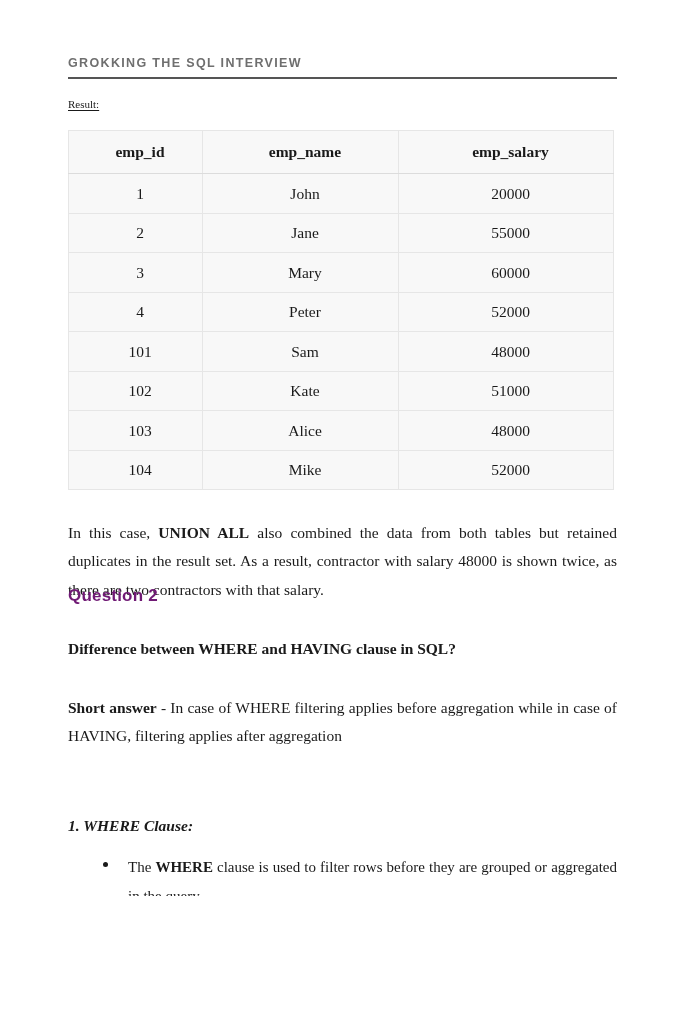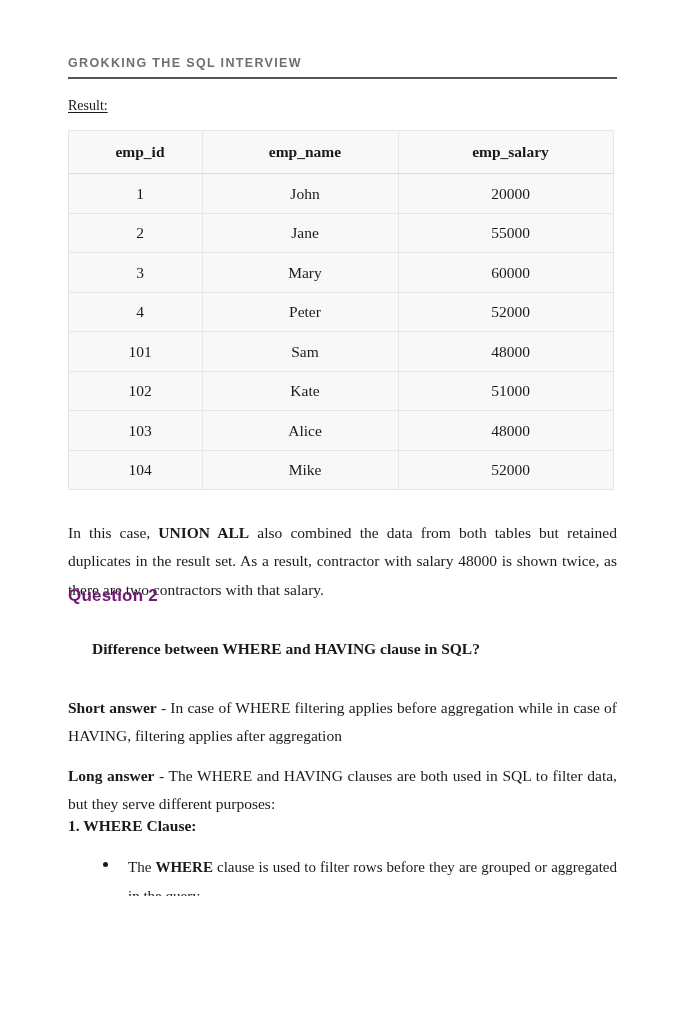--- a/index.html
+++ b/index.html
@@ -44,21 +44,21 @@
     width: 549px;
     height: 2px;
     background: #555555;
   }
 
   
   .result-label {
     position: absolute;
     top: 98px;
     left: 0;
-    font-size: 14px;
+    font-size: 11px;
     text-decoration: underline;
     text-underline-offset: 2px;
   }
 
   
   .result-table {
     position: absolute;
     top: 130px;
     left: 0;
     width: 545px;
@@ -114,30 +114,30 @@
     color: #701a75;
     letter-spacing: 0.2px;
   }
   .question-subtitle {
     position: absolute;
     left: 0;
     top: 640px;
     width: 549px;
     font-size: 15.5px;
     font-weight: bold;
-    margin-left: 24px;
   }
 
   
   .clause-heading {
     position: absolute;
     left: 0;
     top: 817px;
     font-size: 15.5px;
     font-weight: bold;
+    font-style: italic;
   }
 
   
   .bullet-row {
     position: absolute;
     left: 0;
     top: 853px;
     width: 549px;
   }
   .bullet-dot {
@@ -243,21 +243,20 @@
     </table>
 
     <p class="para p-union"><span>In this case, </span><b>UNION ALL</b><span> also combined the data from both tables but retained duplicates in the result set. As a result, contractor with salary 48000 is shown twice, as there are two contractors with that salary.</span></p>
 
     <h2 class="question-title">Question 2</h2>
 
     <div class="question-subtitle">Difference between WHERE and HAVING clause in SQL?</div>
 
     <p class="para p-short"><b>Short answer</b><span> - In case of WHERE filtering applies before aggregation while in case of HAVING, filtering applies after aggregation</span></p>
 
-    <p class="para p-long"><b>Long answer</b><span> - The WHERE and HAVING clauses are both used in SQL to filter data, but they serve different purposes:</span></p>
 
     <div class="clause-heading">1. WHERE Clause:</div>
 
     <div class="bullet-row">
       <span class="bullet-dot"></span>
       <span class="bullet-text"><span>The </span><b>WHERE</b><span> clause is used to filter rows before they are grouped or aggregated in the query.</span></span>
     </div>
 
     <div class="footer">— 10 —</div>
 

